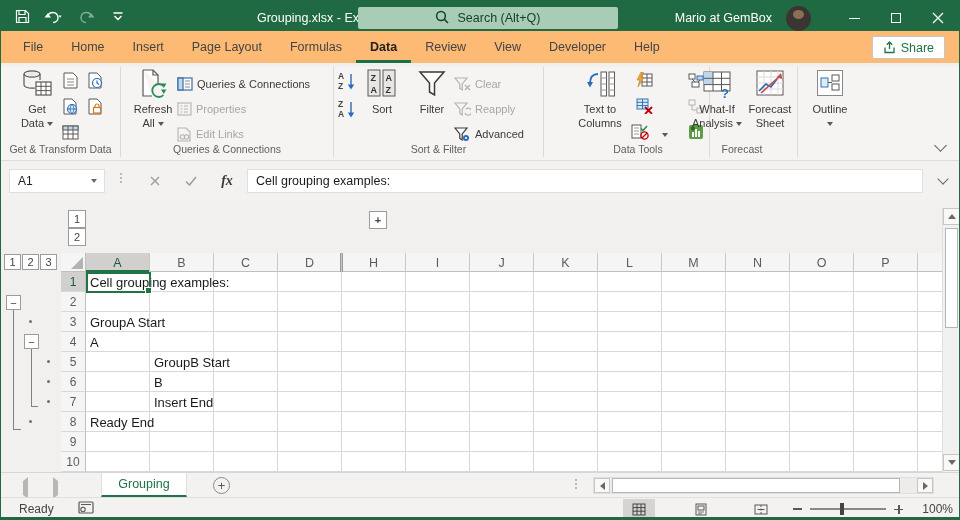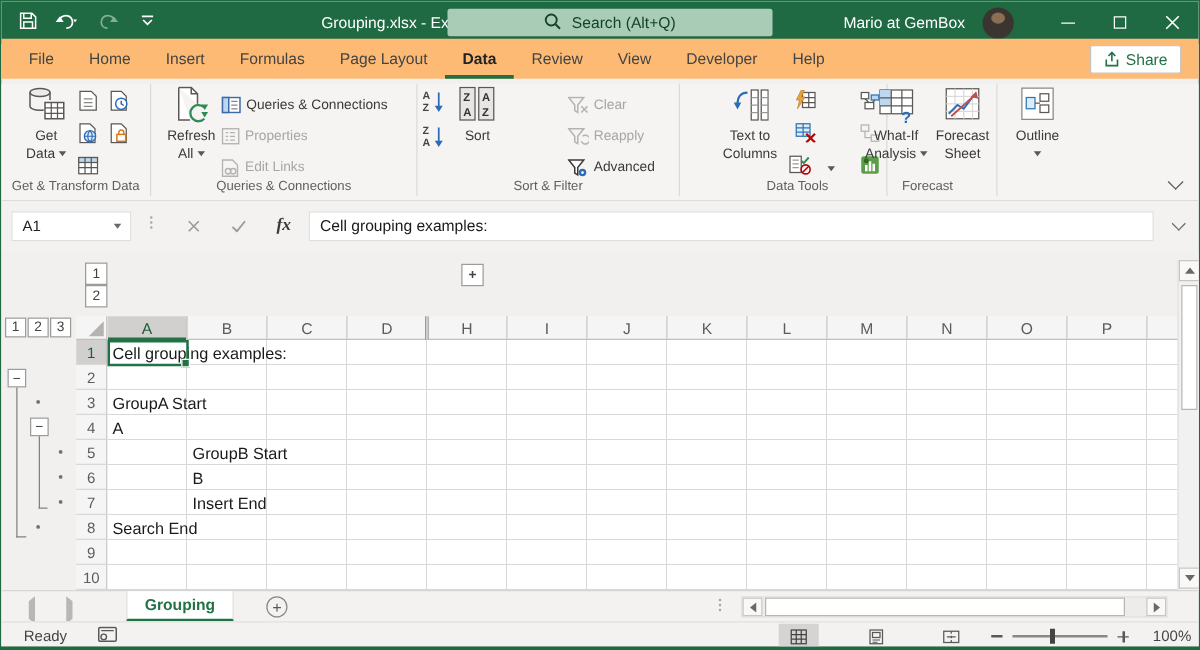--- a/index.html
+++ b/index.html
@@ -84,21 +84,21 @@
   .arr.up{border-left:4px solid transparent;border-right:4px solid transparent;border-bottom:5px solid #6B6966}
   .arr.down{border-left:4px solid transparent;border-right:4px solid transparent;border-top:5px solid #6B6966}
   .arr.left{border-top:4px solid transparent;border-bottom:4px solid transparent;border-right:5px solid #6B6966}
   .arr.right{border-top:4px solid transparent;border-bottom:4px solid transparent;border-left:5px solid #6B6966}
 
   
   .tabbar{position:absolute;left:0;top:471px;width:100%;height:25px;background:#F3F2F1;border-top:1px solid #D8D6D4}
   .navarr{position:absolute;top:8px}
   .navarr .arr.left{border-right-color:#B9B7B5}
   .navarr .arr.right{border-left-color:#B9B7B5}
-  .stab{position:absolute;left:100px;top:0;width:86px;height:24px;background:#fff;border-left:1px solid #E1DFDD;border-right:1px solid #E1DFDD;border-bottom:2px solid #217346;display:flex;align-items:center;justify-content:center;color:#217346;font-weight:bold;font-size:12.5px}
+  .stab{position:absolute;left:100px;top:0;width:86px;height:24px;background:#fff;border-left:1px solid #E1DFDD;border-right:1px solid #E1DFDD;border-bottom:2px solid #217346;display:flex;align-items:center;justify-content:center;color:#217346;font-weight:normal;font-size:12.5px}
   .newsheet{position:absolute;left:212px;top:4px;width:17px;height:17px;border:1px solid #8A8886;border-radius:50%;display:flex;align-items:center;justify-content:center;color:#5A5856;font-size:13px;line-height:13px}
   .tdots{position:absolute;left:574px;top:6px;display:flex;flex-direction:column;gap:2px}
   .tdots i{width:2px;height:2px;border-radius:50%;background:#A8A6A4}
   .hsb-track{position:absolute;left:592px;top:4px;width:341px;height:17px;background:#EDECEB;border:1px solid #E1DFDD}
 
   
   .statusbar{position:absolute;left:0;top:496px;width:100%;height:22px;background:#F3F2F1;border-top:1px solid #E1DFDD;display:flex;align-items:center;font-size:12px;color:#444}
   .ready{margin-left:18px}
   .macroicon{margin-left:24px}
   .sb-right{position:absolute;right:0;top:0;height:22px;display:flex;align-items:center}
@@ -177,24 +177,24 @@
     <div class="rtab">
         <span>File</span>
       </div>
     <div class="rtab">
         <span>Home</span>
       </div>
     <div class="rtab">
         <span>Insert</span>
       </div>
     <div class="rtab">
+        <span>Page Layout</span>
+      </div>
+    <div class="rtab">
         <span>Formulas</span>
-      </div>
-    <div class="rtab">
-        <span>Page Layout</span>
       </div>
     <div class="rtab active">
         <span>Data</span>
       </div>
     <div class="rtab">
         <span>Review</span>
       </div>
     <div class="rtab">
         <span>View</span>
       </div>
@@ -326,20 +326,28 @@
           <svg width="30" height="30" viewBox="0 0 30 30">
               <rect x="1" y="1" width="12" height="26" fill="#E8E6E4" stroke="#5A5856"></rect>
               <rect x="16" y="1" width="12" height="26" fill="#E8E6E4" stroke="#5A5856"></rect>
               <text x="3.5" y="12" font-size="9" font-weight="bold" fill="#333">Z</text>
               <text x="3.5" y="24" font-size="9" font-weight="bold" fill="#333">A</text>
               <text x="18.5" y="12" font-size="9" font-weight="bold" fill="#333">A</text>
               <text x="18.5" y="24" font-size="9" font-weight="bold" fill="#333">Z</text>
             </svg>
         </span>
         <div class="rl"><span>Sort</span></div>
+      </div>
+      <div class="rbig" style="left:76px;width:44px">
+        <span class="ric">
+          <svg width="30" height="30" viewBox="0 0 30 30">
+              <polygon points="3,3 27,3 17.5,14 17.5,26 12.5,23 12.5,14" fill="#FDFDFD" stroke="#3B3A39" stroke-width="1.5"></polygon>
+            </svg>
+        </span>
+        <div class="rl"><span>Filter</span></div>
       </div>
       <div class="rrow dis" style="left:120px;top:6px">
         <svg width="17" height="15" viewBox="0 0 17 15">
             <polygon points="1,1 13,1 8.2,7 8.2,13 5.8,11.5 5.8,7" fill="#F5F4F3" stroke="#B5B3B1" stroke-width="1.2"></polygon>
             <path d="M11 8 l5 5 M16 8 l-5 5" stroke="#B5B3B1" stroke-width="1.3"></path>
           </svg>
         <span>Clear</span>
       </div>
       <div class="rrow dis" style="left:120px;top:31px">
         <svg width="17" height="15" viewBox="0 0 17 15">
@@ -553,21 +561,21 @@
         <div class="rowh" style="top: 160px;">9</div>
         <div class="rowh" style="top: 180px;">10</div>
       </div>
     <div id="cells">
         <div class="celltext" style="left: 4px; top: 3px;">Cell grouping examples:</div>
         <div class="celltext" style="left: 4px; top: 43px;">GroupA Start</div>
         <div class="celltext" style="left: 4px; top: 63px;">A</div>
         <div class="celltext" style="left: 68px; top: 83px;">GroupB Start</div>
         <div class="celltext" style="left: 68px; top: 103px;">B</div>
         <div class="celltext" style="left: 68px; top: 123px;">Insert End</div>
-        <div class="celltext" style="left: 4px; top: 143px;">Search End</div>
+        <div class="celltext" style="left: 4px; top: 143px;">Ready End</div>
       </div>
     <div class="selbox"></div>
 
     <div class="obtn" style="left:5px;top:94px;width:15px;height:15px">
         <span>−</span>
       </div>
     <div class="oline" style="left:12px;top:109px;width:1px;height:120px"></div>
     <div class="oline" style="left:12px;top:228px;width:8px;height:1px"></div>
     <div class="odot" style="left:28px;top:119px"></div>
     <div class="obtn" style="left:23px;top:133px;width:15px;height:15px">

